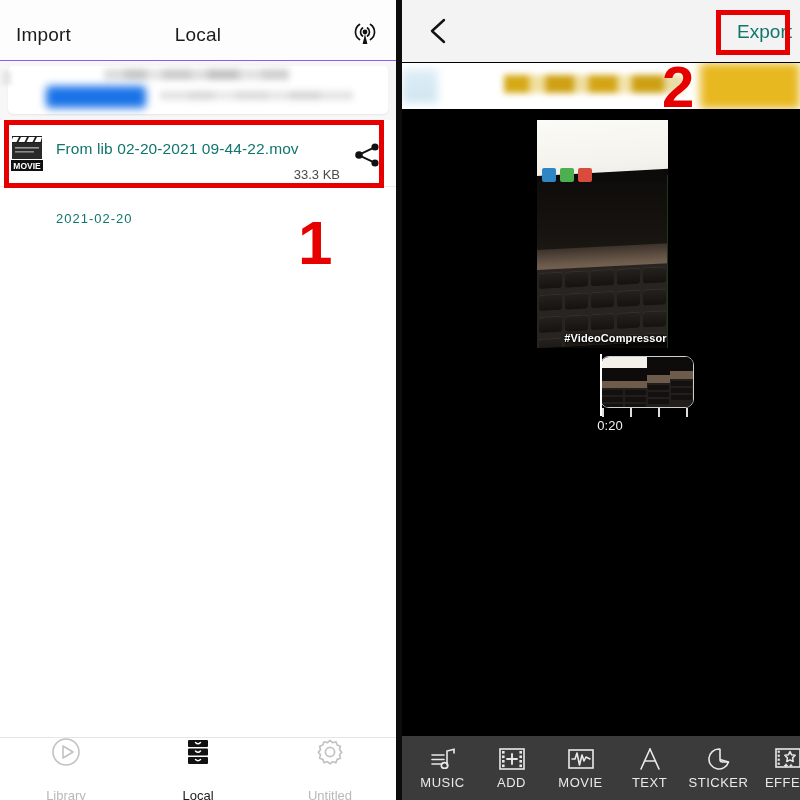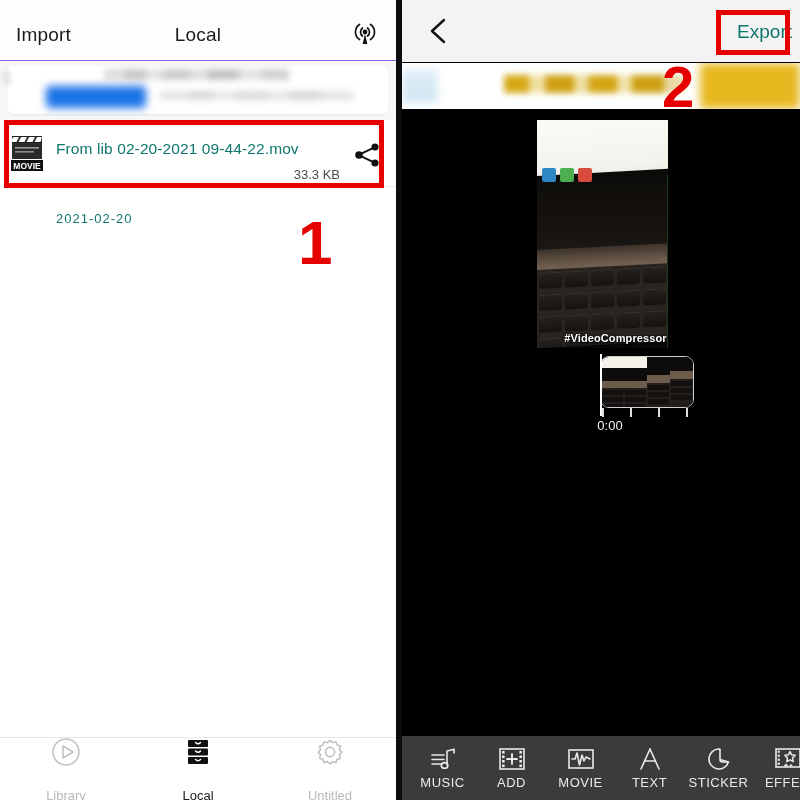--- a/index.html
+++ b/index.html
@@ -479,21 +479,21 @@
             </div>
         </div>
       </div>
       <div class="playhead"></div>
       <div class="ticks">
         <i style="left:0"></i>
           <i style="left:28px"></i>
           <i style="left:56px"></i>
           <i style="left:84px"></i>
       </div>
-      <div class="timecode">0:00</div>
+      <div class="timecode">0:20</div>
     </div>
 
     <div class="r-toolbar">
       <div class="tool">
         <span>
           <svg width="30" height="26" viewBox="0 0 30 26">
             <g stroke="#e9e9e9" stroke-width="1.6" stroke-linecap="round" fill="none">
               <line x1="4" y1="9" x2="16" y2="9"></line>
                 <line x1="4" y1="13.5" x2="16" y2="13.5"></line>
               <line x1="4" y1="18" x2="14" y2="18"></line>

